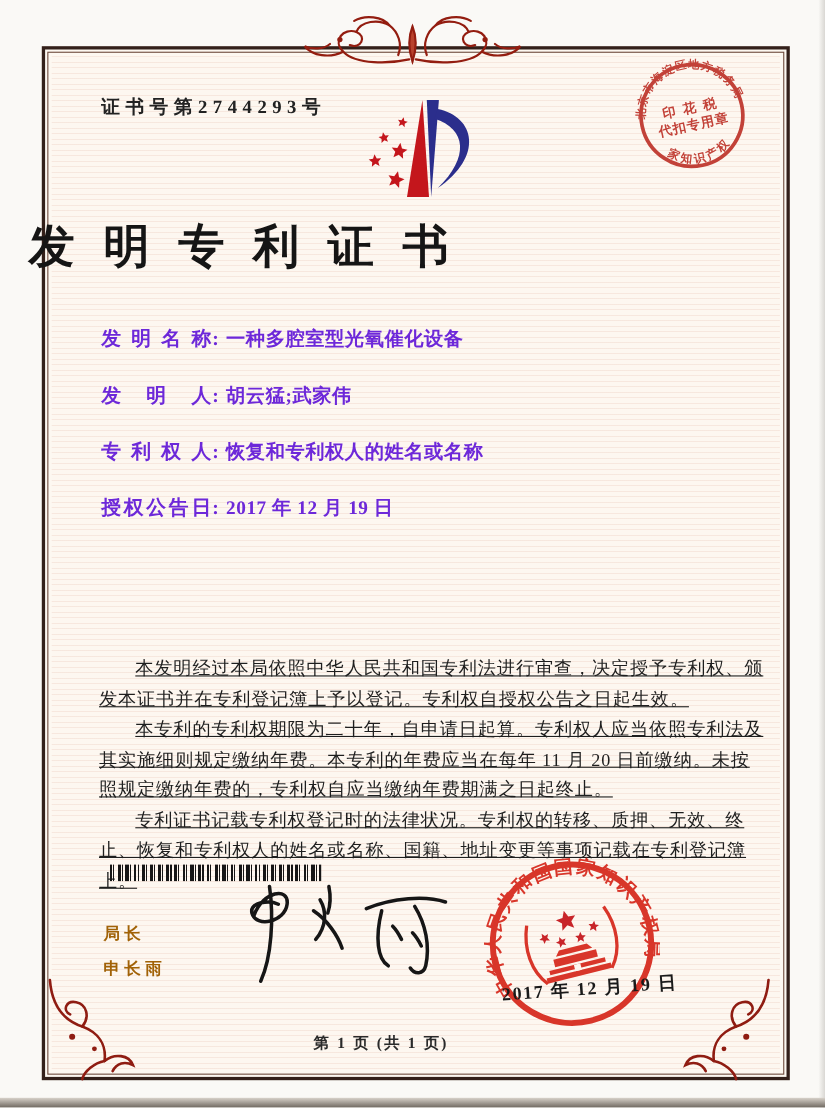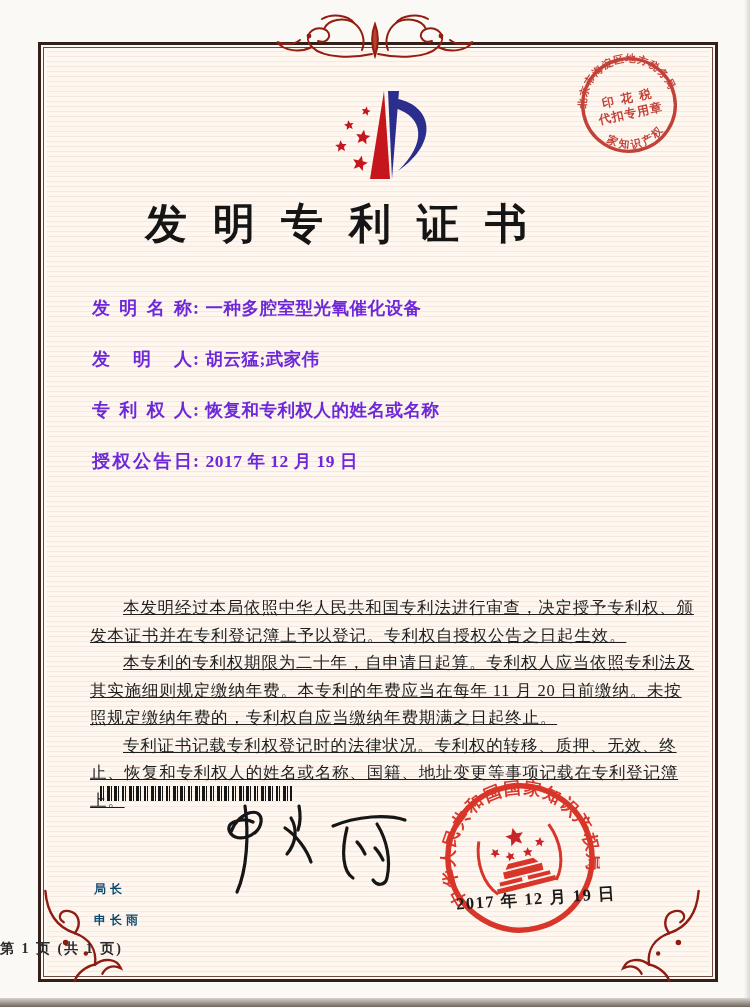--- a/index.html
+++ b/index.html
@@ -17,21 +17,21 @@
     border:3px solid #33201a;background:#fdf8f1;}
   .frame-inner{position:absolute;inset:2px;border:1px solid #6d4a3d;}
   .paper{position:absolute;inset:3px;
     background:repeating-linear-gradient(180deg,
       rgba(214,150,128,.16) 0 1px, rgba(255,253,250,0) 1px 5px),
       #fdf7f0;}
 
   .cert-no{position:absolute;left:92px;top:86px;font-size:17px;font-weight:700;
     color:#222;letter-spacing:5px;}
 
-  .title{position:absolute;left:0;width:672px;top:196px;text-align:center;
+  .title{position:absolute;left:0;width:672px;top:196px;text-align:left;
     font-size:42px;font-weight:700;color:#151515;letter-spacing:26px;padding-left:26px;
     box-sizing:border-box;}
 
   .fields{position:absolute;left:92px;top:296px;width:560px;}
   .field{margin-bottom:27px;font-size:18px;color:#6d28d9;font-weight:700;white-space:nowrap;}
   .flabel{display:inline-block;width:100px;text-align:justify;text-align-last:justify;vertical-align:bottom;}
   .fcolon{margin:0 2px 0 1px;}
   .fvalue{font-size:17.5px;letter-spacing:.5px;}
 
   .paras{position:absolute;left:90px;top:594px;width:604px;color:#1e1e1e;text-decoration:underline;}
@@ -39,32 +39,32 @@
 
   .barcode{position:absolute;left:100px;top:786px;width:192px;height:15px;
     background:repeating-linear-gradient(90deg,
       #161616 0 2px, rgba(0,0,0,0) 2px 3px,
       #161616 3px 4px, rgba(0,0,0,0) 4px 7px,
       #161616 7px 10px, rgba(0,0,0,0) 10px 11px,
       #161616 11px 12px, rgba(0,0,0,0) 12px 14px,
       #161616 14px 17px, rgba(0,0,0,0) 17px 18px,
       #161616 18px 19px, rgba(0,0,0,0) 19px 22px);}
 
-  .signoff{position:absolute;left:94px;top:874px;font-size:12px;font-weight:700;
-    color:#0c4a6e;letter-spacing:4px;line-height:31px;
+  .signoff{position:absolute;left:94px;top:834px;font-size:15px;font-weight:700;
+    color:#a16207;letter-spacing:4px;line-height:31px;
     font-family:"Liberation Sans","DejaVu Sans",sans-serif;}
   .signature{position:absolute;left:205px;top:798px;}
 
   .office-seal{position:absolute;left:440px;top:778px;opacity:.93;}
   .seal-date{position:absolute;left:456px;top:888px;font-size:16.5px;font-weight:700;
     color:#1a1a1a;letter-spacing:1.5px;transform:rotate(-4deg);white-space:nowrap;}
 
   .tax-stamp{position:absolute;left:576px;top:52px;opacity:.88;}
 
-  .footer{position:absolute;left:0;width:693px;top:940px;
+  .footer{position:absolute;left:0;width:693px;top:940px;text-align:center;
     font-size:14px;color:#2a2a2a;letter-spacing:2px;font-weight:700;}
 
   .ornament-top{position:absolute;left:262px;top:12px;}
   .ornament-bl{position:absolute;left:38px;top:884px;}
   .ornament-br{position:absolute;left:614px;top:884px;}
   svg text{font-family:"Liberation Serif","DejaVu Serif",serif;font-weight:700;}
 </style>
 </head>
 <body>
 
@@ -110,20 +110,21 @@
     <g fill="none" stroke="#8f1c12" stroke-width="2.6" stroke-linecap="round">
       <path d="M92,6 C90,32 78,46 60,52 C44,58 36,70 38,86"></path>
       <path d="M60,52 C52,42 56,30 66,28 C76,26 80,36 72,40"></path>
       <path d="M38,86 C28,78 14,80 10,90 C18,86 26,88 30,96"></path>
       <path d="M38,86 C48,88 58,96 60,104"></path>
       <circle cx="70" cy="62" r="3" fill="#8f1c12" stroke="none"></circle>
       <circle cx="48" cy="74" r="2.4" fill="#8f1c12" stroke="none"></circle>
     </g>
   </svg>
 
+  <div class="cert-no">证书号第2744293号</div>
 
   <svg class="tax-stamp" width="106" height="106" viewBox="-55 -55 110 110">
     <g transform="rotate(-12)">
       <circle r="48" fill="none" stroke="#bb2a20" stroke-width="3.5"></circle>
       <defs>
         <path id="taxTop" d="M -41,17 A 44.5,44.5 0 1 1 41,17" fill="none"></path>
         <path id="taxBottom" d="M -35,27 A 44,44 0 0 0 35,27" fill="none"></path>
       </defs>
       <text font-size="10.5" fill="#bb2a20" letter-spacing="1.2">
         <textPath href="#taxTop" startOffset="50%" text-anchor="middle">北京市海淀区地方税务局</textPath>

